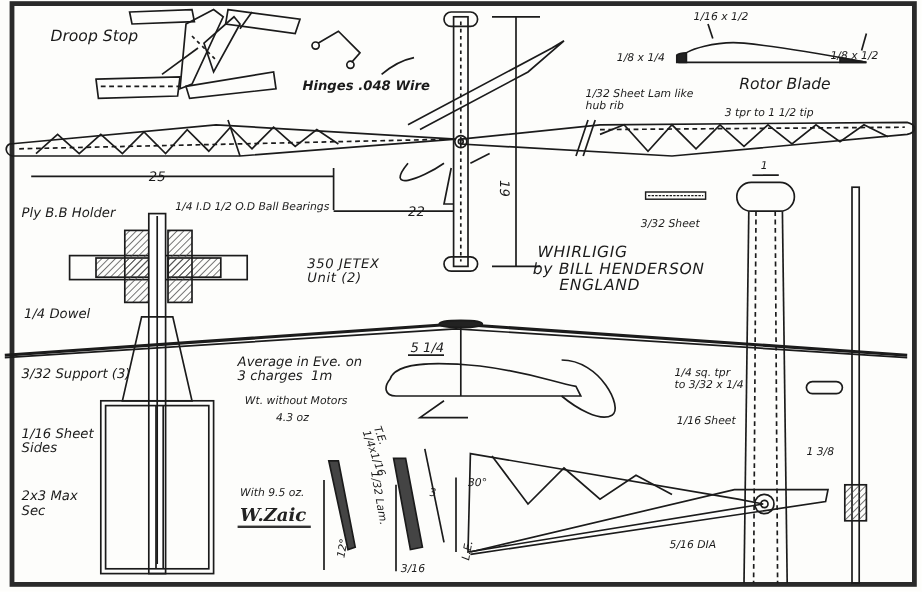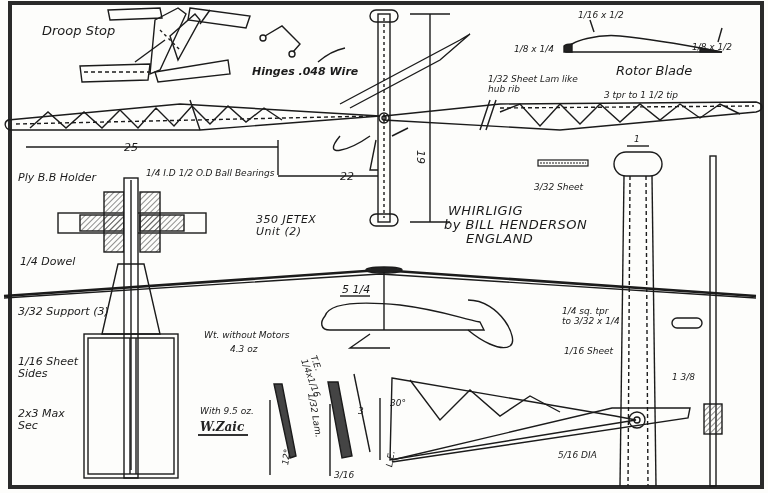--- a/index.html
+++ b/index.html
@@ -4,21 +4,21 @@
 <style>
   html, body { margin:0; padding:0; background:#ffffff; }
   body { width:768px; height:493px; overflow:hidden; position:relative; font-family:"DejaVu Sans", sans-serif; }
   #sheet { position:absolute; left:0; top:0; width:768px; height:493px; background:#fdfdfb; }
   #drawing { position:absolute; left:0; top:0; }
   .lbl { position:absolute; font-family:"DejaVu Sans", sans-serif; font-style:italic; color:#1b1b1b; font-size:11px; line-height:12px; white-space:nowrap; }
   .lbl.sm { font-size:9px; line-height:10px; }
   .lbl.md { font-size:13px; line-height:14px; }
   .lbl.caps { font-style:italic; letter-spacing:0.5px; }
   .lbl.multi { white-space:pre; }
-  .sig { position:absolute; font-family:"DejaVu Serif", serif; font-style:italic; font-weight:bold; font-size:12px; color:#222; border-bottom:2px solid #333; padding:0 4px 0 2px; }
+  .sig { position:absolute; font-family:"DejaVu Serif", serif; font-style:italic; font-weight:bold; font-size:15px; color:#222; border-bottom:2px solid #333; padding:0 4px 0 2px; }
   .rot { transform-origin:left top; }
 </style>
 </head>
 <body>
 
 <div id="sheet">
 <svg id="drawing" width="768" height="493" viewBox="0 0 768 493" xmlns="http://www.w3.org/2000/svg">
   <defs>
     <pattern id="hatch" width="4" height="4" patternUnits="userSpaceOnUse" patternTransform="rotate(45)">
       <line x1="0" y1="0" x2="0" y2="4" stroke="#444" stroke-width="1.2"></line>
@@ -177,20 +177,22 @@
 <div class="lbl sm" style="left:534px;top:182px;">3/32 Sheet</div>
 <div class="lbl md caps" style="left:448px;top:204px;">WHIRLIGIG</div>
 <div class="lbl md caps" style="left:444px;top:218px;">by BILL HENDERSON</div>
 <div class="lbl md caps" style="left:466px;top:232px;">ENGLAND</div>
 <div class="lbl" style="left:20px;top:256px;">1/4 Dowel</div>
 <div class="lbl" style="left:18px;top:306px;">3/32 Support (3)</div>
 <div class="lbl multi" style="left:18px;top:356px;">1/16 Sheet
 Sides</div>
 <div class="lbl multi" style="left:18px;top:408px;">2x3 Max
 Sec</div>
+<div class="lbl multi" style="left:198px;top:296px;">Average in Eve. on
+3 charges  1m</div>
 <div class="lbl sm" style="left:204px;top:330px;">Wt. without Motors</div>
 <div class="lbl sm" style="left:230px;top:344px;">4.3 oz</div>
 <div class="lbl sm" style="left:200px;top:358px;margin-top:48px;">With   9.5 oz.</div>
 <div class="lbl" style="left:342px;top:284px;">5 1/4</div>
 <div class="lbl sm multi rot" style="left:318px;top:354px;transform:rotate(70deg);">T.E.
 1/4x1/16</div>
 <div class="lbl sm rot" style="left:316px;top:392px;transform:rotate(80deg);">1/32 Lam.</div>
 <div class="lbl sm" style="left:358px;top:406px;">3</div>
 <div class="lbl sm" style="left:334px;top:470px;">3/16</div>
 <div class="lbl sm rot" style="left:384px;top:466px;transform:rotate(-80deg);">L.E.</div>

